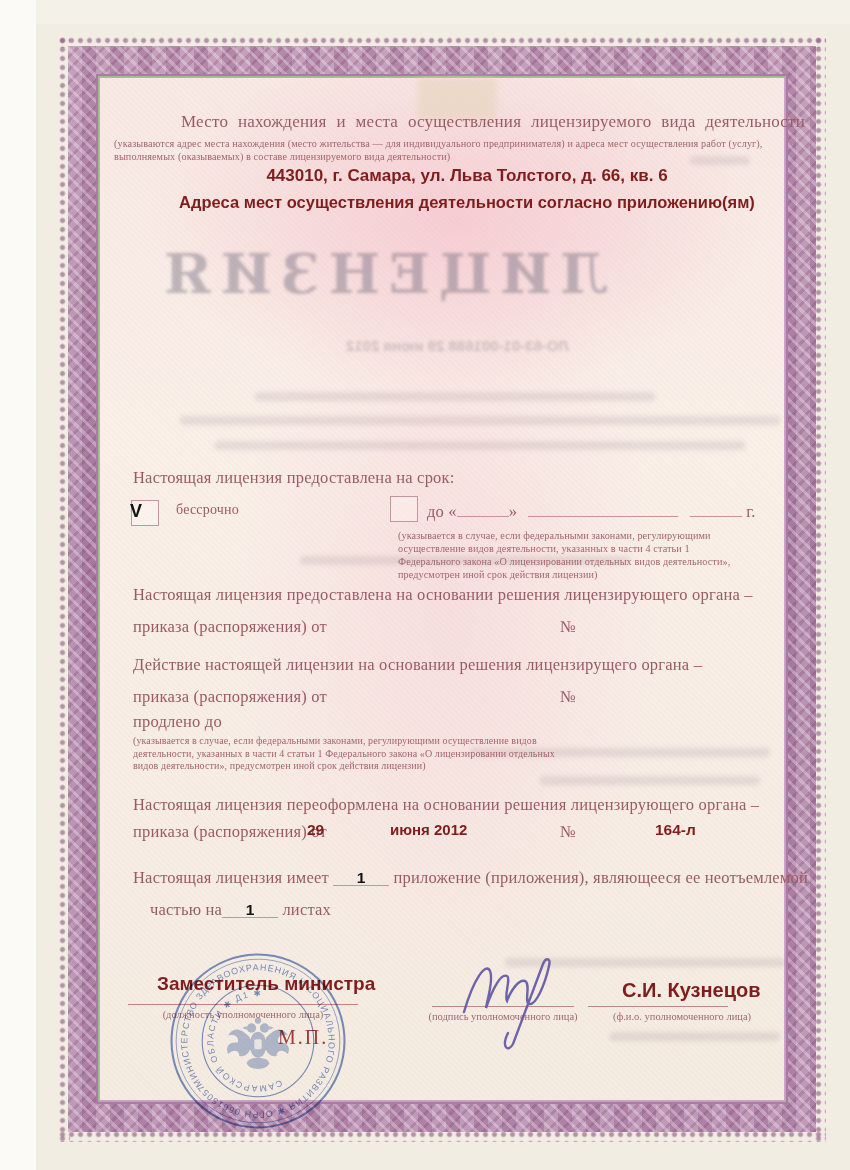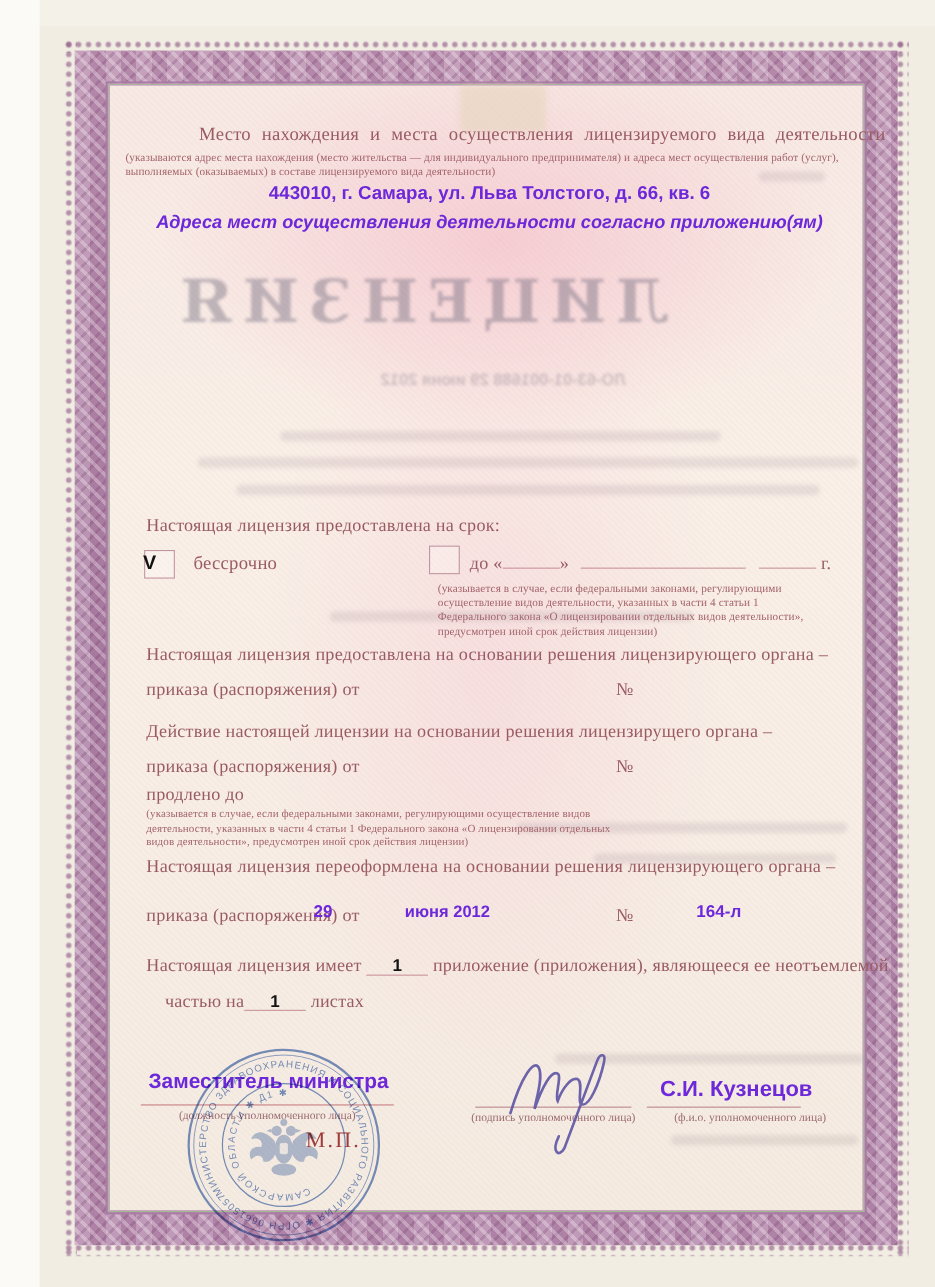--- a/index.html
+++ b/index.html
@@ -35,21 +35,21 @@
     background:
       repeating-linear-gradient(45deg, rgba(225,160,172,.05) 0 2px, rgba(0,0,0,0) 2px 4px),
       radial-gradient(ellipse 430px 240px at 52% 14%, rgba(245,197,206,.8), rgba(245,197,206,0) 72%),
       radial-gradient(ellipse 280px 520px at 51% 52%, rgba(246,210,216,.55), rgba(246,210,216,0) 75%),
       linear-gradient(180deg,#f7e9e4,#f9f0e8 34%,#f7eee6 62%,#f4ece1);
   }
 
   
   .form-serif{color:#9a5b64;font-size:16.5px;letter-spacing:.2px;white-space:nowrap;}
   .note{color:#a4646c;font-size:10.2px;line-height:13px;letter-spacing:.1px;}
-  .typed{font-family:"Liberation Sans",sans-serif;font-weight:bold;color:#6d28d9;}
+  .typed{font-family:"Liberation Sans",sans-serif;font-weight:bold;color:#7f1d1d;margin-left:22px;}
   .centered{text-align:center;}
   .justified{text-align:justify;text-align-last:justify;white-space:normal;margin-left:48px;}
   .blankline{display:inline-block;border-bottom:1px solid #c9939d;height:14px;vertical-align:baseline;}
   .checkbox{width:26px;height:24px;border:1.4px solid #c295a2;background:rgba(255,255,255,.25);}
   .vmark{font-family:"Liberation Sans",sans-serif;font-weight:bold;font-size:18px;color:#111;}
   .numsign{color:#9a5b64;font-size:16.5px;}
   .fill{display:inline-block;border-bottom:1px solid #c9939d;text-align:center;
         font-family:"Liberation Sans",sans-serif;font-weight:bold;font-size:15.5px;color:#141414;line-height:15px;}
   .caption{color:#9b6b72;font-size:10.5px;text-align:center;white-space:nowrap;}
   .sigline{height:1px;background:#bb8890;}
@@ -90,46 +90,46 @@
 <div class="abs gbar" style="left:215px;top:441px;width:530px;"></div>
 <div class="abs gbar" style="left:300px;top:556px;width:330px;"></div>
 <div class="abs gbar" style="left:470px;top:748px;width:300px;"></div>
 <div class="abs gbar" style="left:540px;top:776px;width:220px;"></div>
 <div class="abs gbar" style="left:505px;top:958px;width:280px;"></div>
 <div class="abs gbar" style="left:610px;top:1032px;width:170px;"></div>
 
 <div class="abs form-serif justified" style="left:133px;top:112px;width:624px;font-size:17px;">Место нахождения и места осуществления лицензируемого вида деятельности</div>
 <div class="abs note" style="left:114px;top:137px;width:650px;">(указываются адрес места нахождения (место жительства — для индивидуального предпринимателя) и адреса мест осуществления работ (услуг), выполняемых (оказываемых)  в составе лицензируемого вида деятельности)</div>
 <div class="abs typed centered" style="left:100px;top:166px;width:690px;font-size:17px;">443010, г. Самара, ул. Льва Толстого, д. 66, кв. 6</div>
-<div class="abs typed centered" style="left:100px;top:193px;width:690px;font-size:16.5px;font-style:italic;">Адреса мест осуществления деятельности согласно приложению(ям)</div>
+<div class="abs typed centered" style="left:100px;top:193px;width:690px;font-size:16.5px;">Адреса мест осуществления деятельности согласно приложению(ям)</div>
 
 <div class="abs form-serif" style="left:133px;top:468px;">Настоящая лицензия предоставлена на срок:</div>
 <div class="abs checkbox" style="left:131px;top:500px;"></div>
 <div class="abs vmark" style="left:130px;top:501px;">V</div>
-<div class="abs form-serif" style="left:176px;top:502px;font-size:17px;">бессрочно</div>
+<div class="abs form-serif" style="left:176px;top:502px;font-size:14px;">бессрочно</div>
 <div class="abs checkbox" style="left:390px;top:496px;"></div>
 <div class="abs form-serif" style="left:427px;top:502px;">
   <span>до «</span><span class="blankline" style="width:52px;"></span><span>»</span>
   <span class="blankline" style="width:150px;margin-left:6px;"></span>
   <span class="blankline" style="width:52px;margin-left:8px;"></span>
   <span>г.</span>
 </div>
 <div class="abs note" style="left:398px;top:529px;width:348px;">(указывается в случае, если федеральными законами, регулирующими осуществление видов деятельности, указанных в части 4 статьи 1 Федерального закона «О лицензировании отдельных видов деятельности», предусмотрен иной срок действия лицензии)</div>
 
 <div class="abs form-serif" style="left:133px;top:585px;">Настоящая лицензия предоставлена на основании решения лицензирующего органа –</div>
 <div class="abs form-serif" style="left:133px;top:617px;">приказа (распоряжения)  от</div>
 <div class="abs numsign" style="left:560px;top:617px;">№</div>
 
 <div class="abs form-serif" style="left:133px;top:655px;">Действие настоящей лицензии на основании решения лицензирущего органа –</div>
 <div class="abs form-serif" style="left:133px;top:687px;">приказа (распоряжения)  от</div>
 <div class="abs numsign" style="left:560px;top:687px;">№</div>
 <div class="abs form-serif" style="left:133px;top:712px;">продлено до</div>
 <div class="abs note" style="left:133px;top:735px;width:430px;font-size:10px;line-height:12.5px;">(указывается в случае, если федеральными законами, регулирующими осуществление видов деятельности, указанных в части 4 статьи 1 Федерального закона «О лицензировании отдельных видов деятельности», предусмотрен иной срок действия лицензии)</div>
 
-<div class="abs form-serif" style="left:133px;top:778px;">Настоящая лицензия переоформлена на основании решения лицензирующего органа –</div>
+<div class="abs form-serif" style="left:133px;top:795px;">Настоящая лицензия переоформлена на основании решения лицензирующего органа –</div>
 <div class="abs form-serif" style="left:133px;top:822px;">приказа (распоряжения)  от</div>
 <div class="abs typed" style="left:285px;top:821px;font-size:15.5px;">29</div>
 <div class="abs typed" style="left:368px;top:821px;font-size:15px;">июня 2012</div>
 <div class="abs numsign" style="left:560px;top:822px;">№</div>
 <div class="abs typed" style="left:633px;top:821px;font-size:15.5px;">164-л</div>
 
 <div class="abs form-serif" style="left:133px;top:868px;">
   <span>Настоящая лицензия имеет</span>
   <span class="fill" style="width:56px;">1</span>
   <span>приложение (приложения), являющееся ее неотъемлемой</span>

